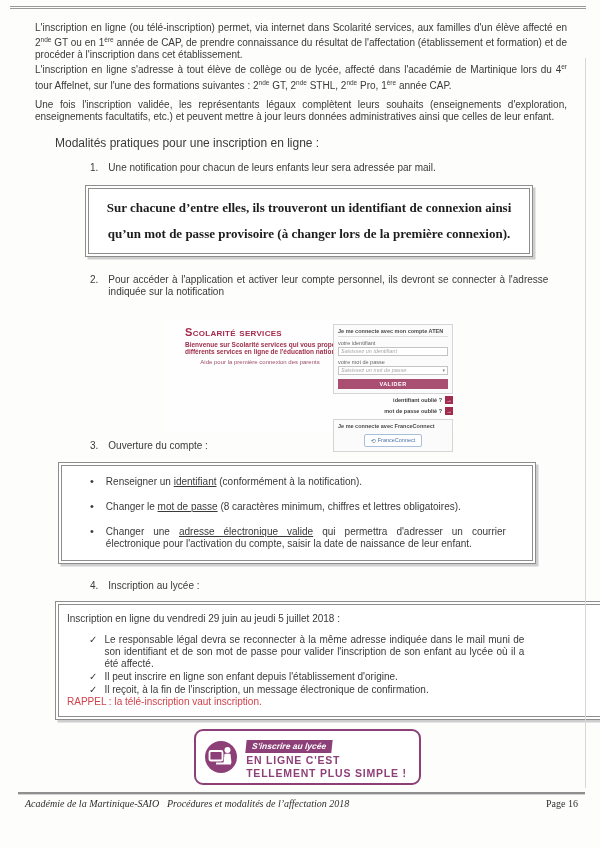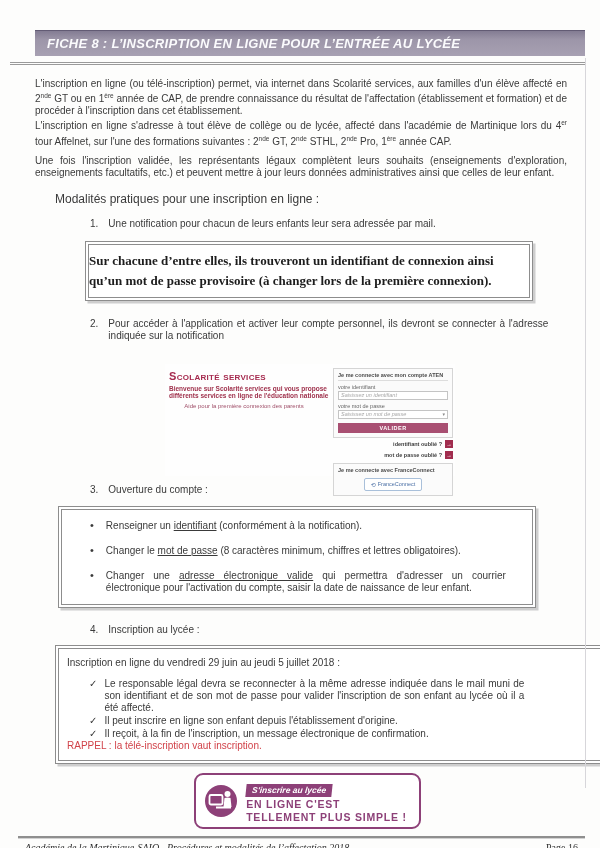--- a/index.html
+++ b/index.html
@@ -35,28 +35,28 @@
   .step .txt { max-width:440px; text-align:justify; }
   
   .dbox {
     border:1px solid #8d8d8d; padding:2px;
     box-shadow:2.5px 2.5px 0 rgba(160,160,160,.5);
     background:#fff;
   }
   .dbox-inner { border:1px solid #8d8d8d; }
   .notice { margin:11px 0 0 50px; width:448px; }
   .notice .dbox-inner {
-    padding:6px 0; text-align:left;
+    padding:6px 16px; text-align:center;
     font-family:"Liberation Serif", serif; font-weight:bold; font-size:13px;
-    line-height:20px; color:#1d1d1d;
+    line-height:26px; color:#1d1d1d;
   }
   .step2 { margin-top:17px; }
   
   .shot { position:relative; margin:22px 0 0 130px; width:290px; height:112px; background:#fefefe; }
-  .shot-left { position:absolute; left:4px; top:6px; width:162px; }
+  .shot-left { position:absolute; left:20px; top:6px; width:162px; }
   .brand { font-variant:small-caps; font-weight:bold; font-size:11px; color:#a52a4e; letter-spacing:.3px; }
   .welcome { margin-top:3px; font-size:6.5px; line-height:7.5px; font-weight:bold; color:#9e2f4a; }
   .help { margin-top:3px; font-size:6px; color:#a0506a; text-align:center; width:150px; }
   .panel { position:absolute; right:2px; top:4px; width:120px; font-size:5.5px; }
   .panel-box { border:1px solid #d5d5d5; background:#fbfbfb; padding:3px 4px 4px 4px; }
   .panel-h { font-weight:bold; color:#4a4a4a; border-bottom:1px solid #ddd; padding-bottom:2px; }
   .fld-label { margin-top:3px; color:#666; }
   .fld { margin-top:1px; border:1px solid #c4c4c4; background:#fff; height:9px;
          display:flex; align-items:center; justify-content:space-between; padding:0 2px;
          color:#a8a8a8; font-style:italic; }
@@ -106,23 +106,20 @@
   .footer-row .fl { font-style:italic; width:142px; }
   .footer-row .fc2 { font-style:italic; flex:1; }
   .footer-row .fr { font-style:normal; }
 </style>
 </head>
 <body>
 
 <div class="page">
   <div class="scanline-right"></div>
 
-  <div class="titlebar">
-    <h1>FICHE 8 : L’INSCRIPTION EN LIGNE POUR L’ENTRÉE AU LYCÉE</h1>
-  </div>
   <div class="top-rule"></div>
 
   <div class="content">
     <p class="para" style="margin-top:13px;"><span>L'inscription en ligne (ou télé-inscription) permet, via internet dans Scolarité services, aux familles d'un élève affecté en 2</span><sup>nde</sup><span> GT ou en 1</span><sup>ère</sup><span> année de CAP, de prendre connaissance du résultat de l'affectation (établissement et formation) et de procéder à l'inscription dans cet établissement.</span></p>
 
     <p class="para"><span>L'inscription en ligne s'adresse à tout élève de collège ou de lycée, affecté dans l'académie de Martinique lors du 4</span><sup>er</sup><span> tour Affelnet, sur l'une des formations suivantes : 2</span><sup>nde</sup><span> GT, 2</span><sup>nde</sup><span> STHL, 2</span><sup>nde</sup><span> Pro, 1</span><sup>ère</sup><span> année CAP.</span></p>
 
     <p class="para p3">Une fois l'inscription validée, les représentants légaux complètent leurs souhaits (enseignements d'exploration, enseignements facultatifs, etc.) et peuvent mettre à jour leurs données administratives ainsi que celles de leur enfant.</p>
 
     <p class="modalites">Modalités pratiques pour une inscription en ligne :</p>

